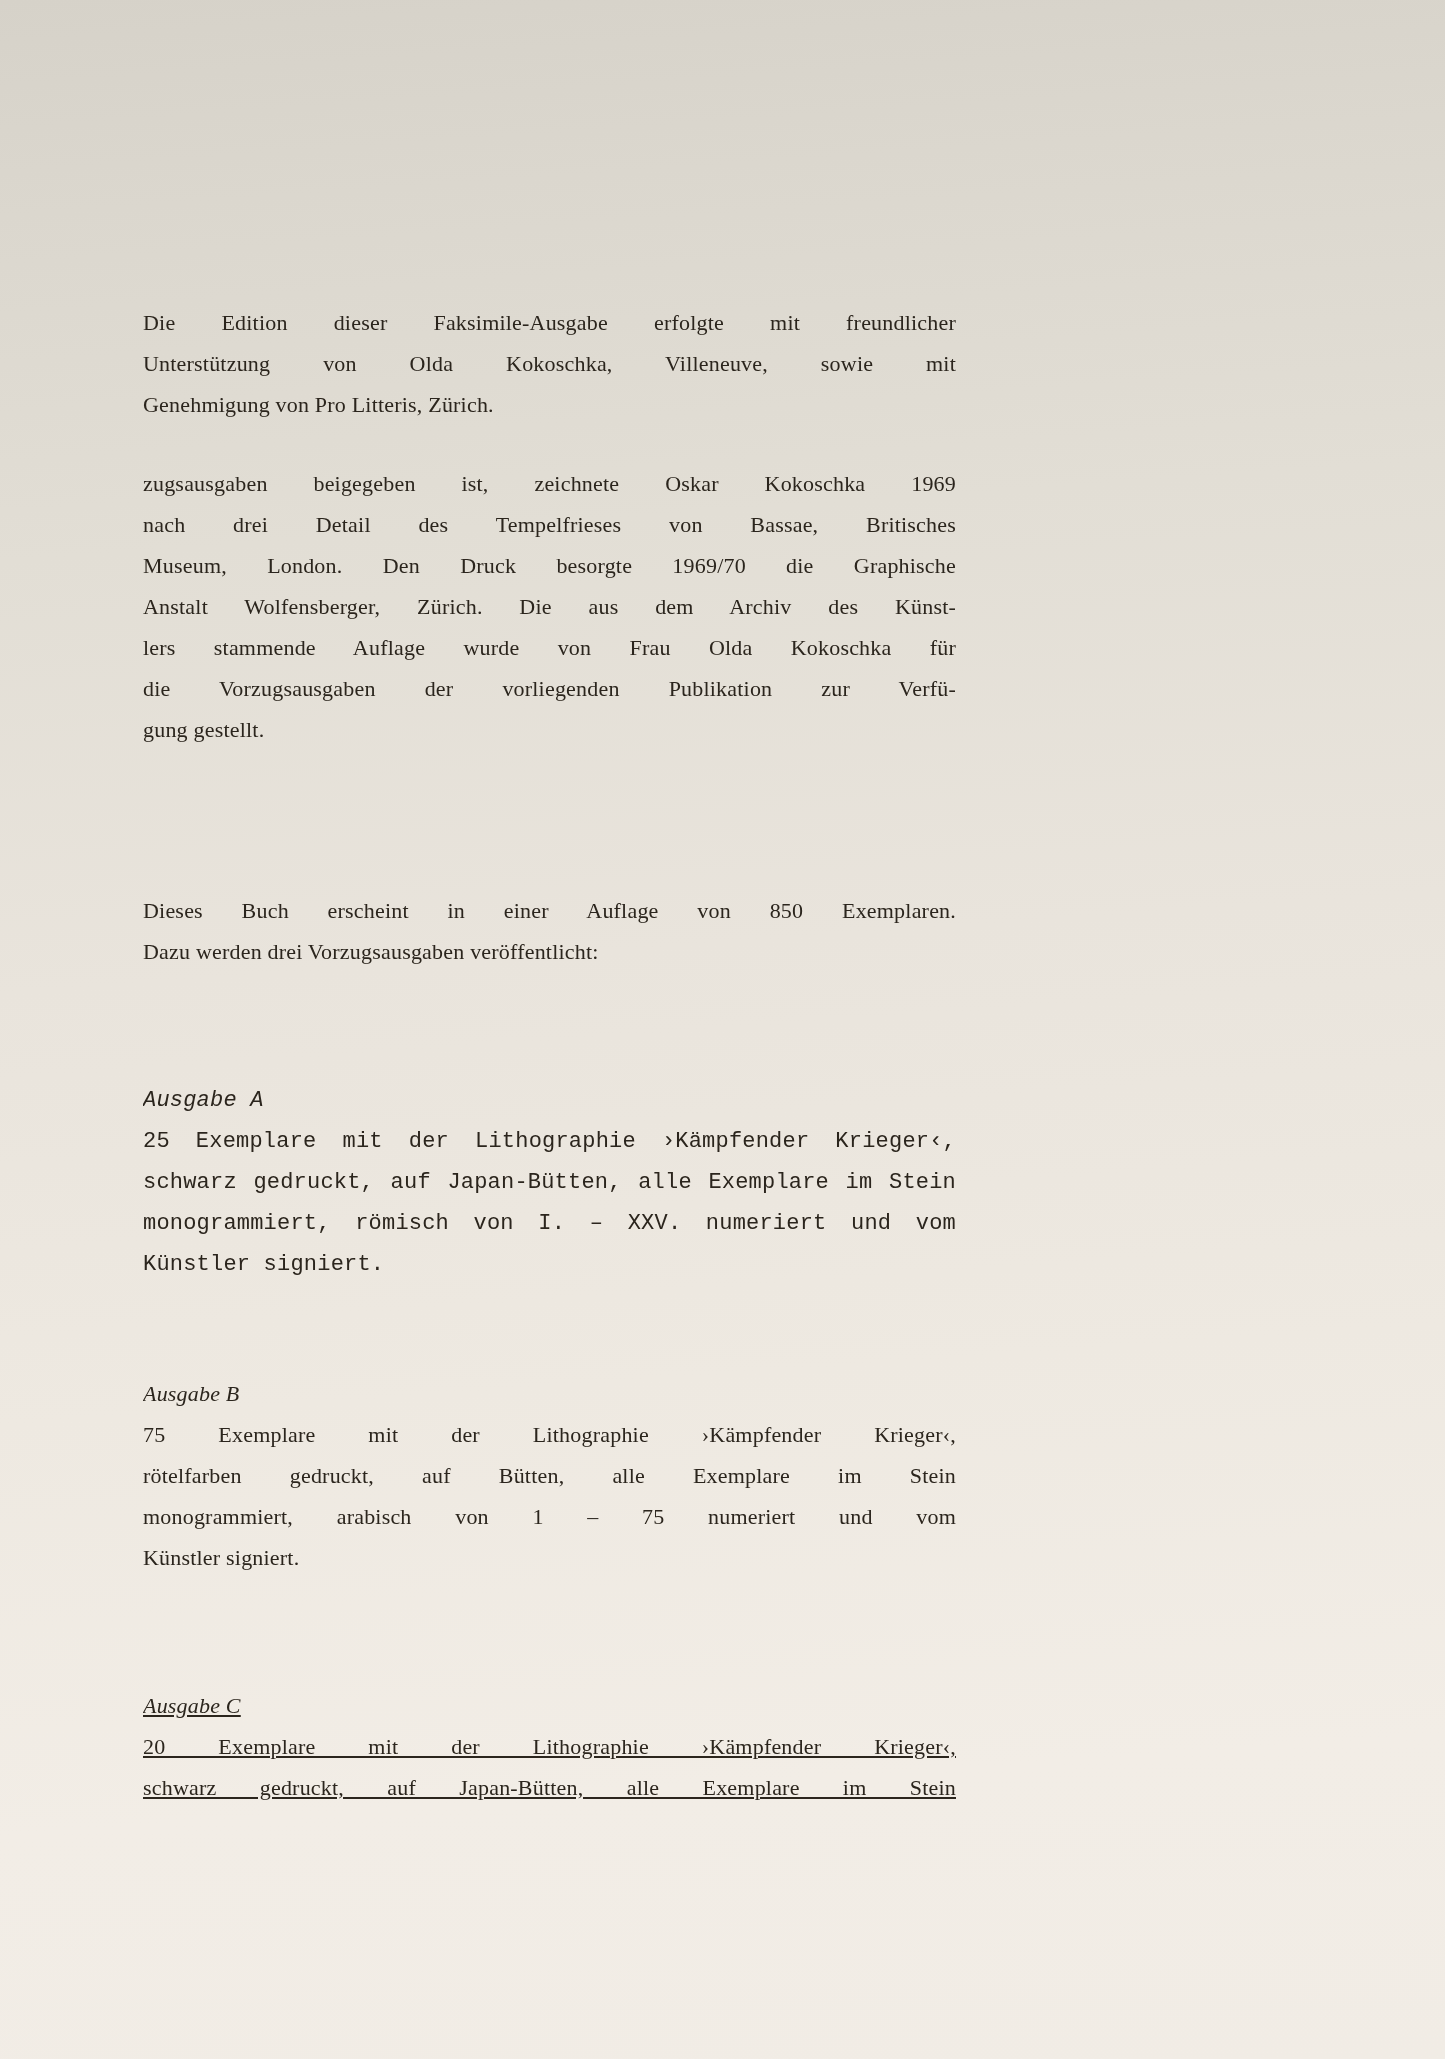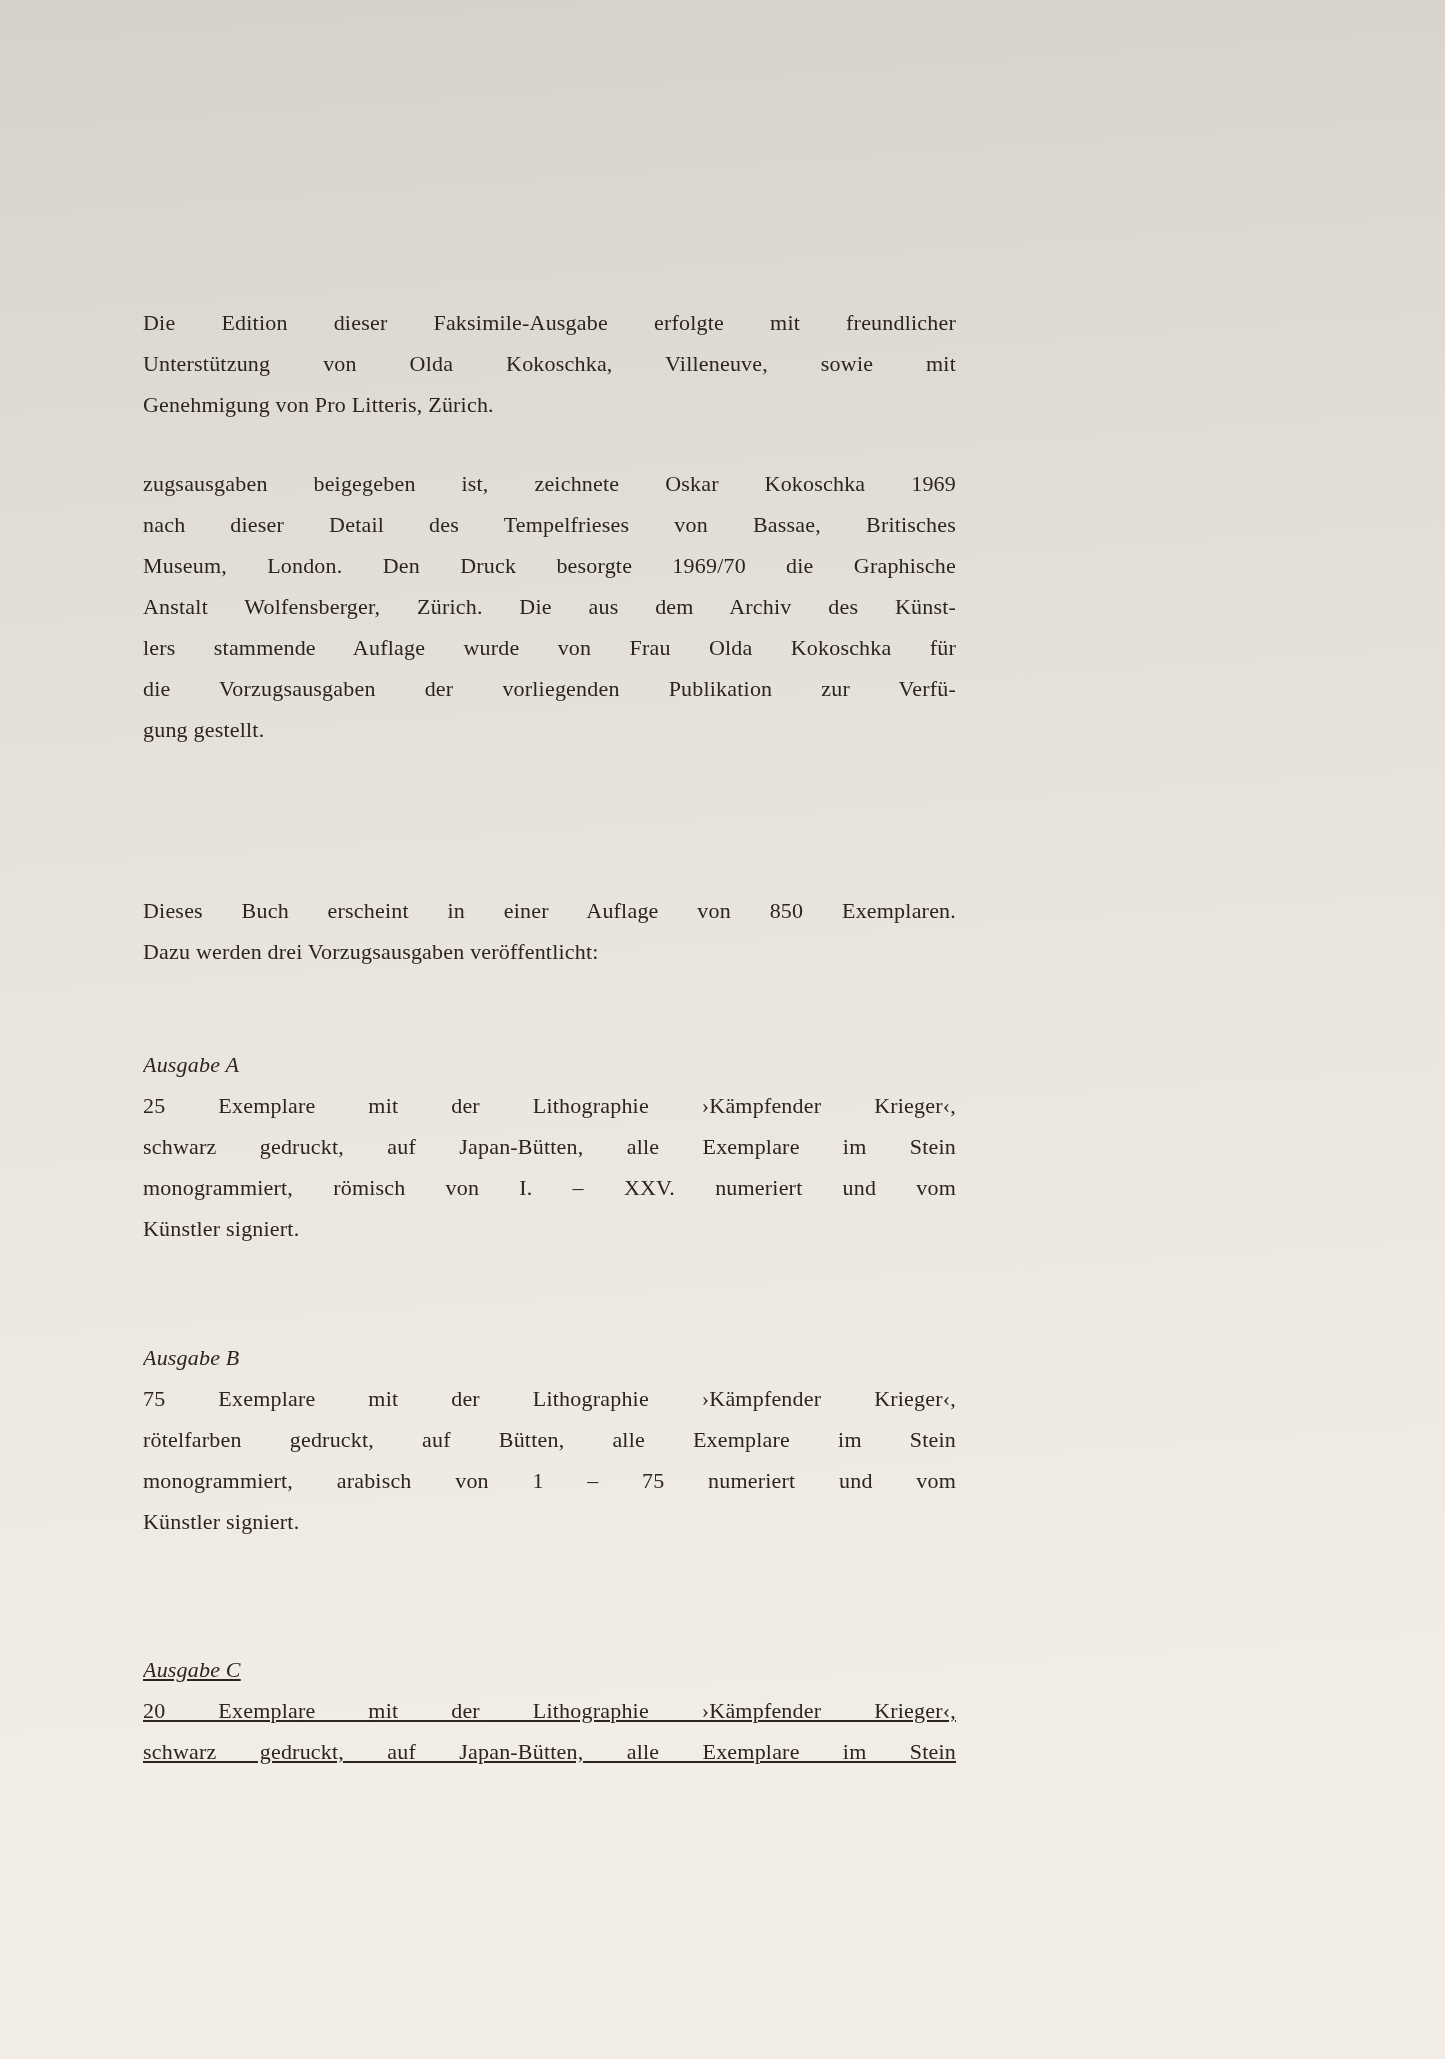--- a/index.html
+++ b/index.html
@@ -47,39 +47,39 @@
     text-align: left;
     text-align-last: left;
   }
   .line.heading {
     font-style: italic;
     text-align: left;
     text-align-last: left;
   }
   .p2 { margin-top: 38px; }
   .p3 { margin-top: 140px; }
-  .pa { margin-top: 72px; }
+  .pa { margin-top: 108px; font-family: Liberation Mono, monospace; }
   .pb { margin-top: 88px; }
   .pc { margin-top: 107px; text-decoration: underline; }
 </style>
 </head>
 <body>
 
 <div class="page">
   <div class="text-block">
 
     <section class="para p1">
       <div class="line">Die Edition dieser Faksimile-Ausgabe erfolgte mit freundlicher</div>
       <div class="line">Unterstützung von Olda Kokoschka, Villeneuve, sowie mit</div>
       <div class="line last">Genehmigung von Pro Litteris, Zürich.</div>
     </section>
 
     <section class="para p2">
       <div class="line">zugsausgaben beigegeben ist, zeichnete Oskar Kokoschka 1969</div>
-      <div class="line">nach dieser Detail des Tempelfrieses von Bassae, Britisches</div>
+      <div class="line">nach drei Detail des Tempelfrieses von Bassae, Britisches</div>
       <div class="line">Museum, London. Den Druck besorgte 1969/70 die Graphische</div>
       <div class="line">Anstalt Wolfensberger, Zürich. Die aus dem Archiv des Künst-</div>
       <div class="line">lers stammende Auflage wurde von Frau Olda Kokoschka für</div>
       <div class="line">die Vorzugsausgaben der vorliegenden Publikation zur Verfü-</div>
       <div class="line last">gung gestellt.</div>
     </section>
 
     <section class="para p3">
       <div class="line">Dieses Buch erscheint in einer Auflage von 850 Exemplaren.</div>
       <div class="line last">Dazu werden drei Vorzugsausgaben veröffentlicht:</div>

